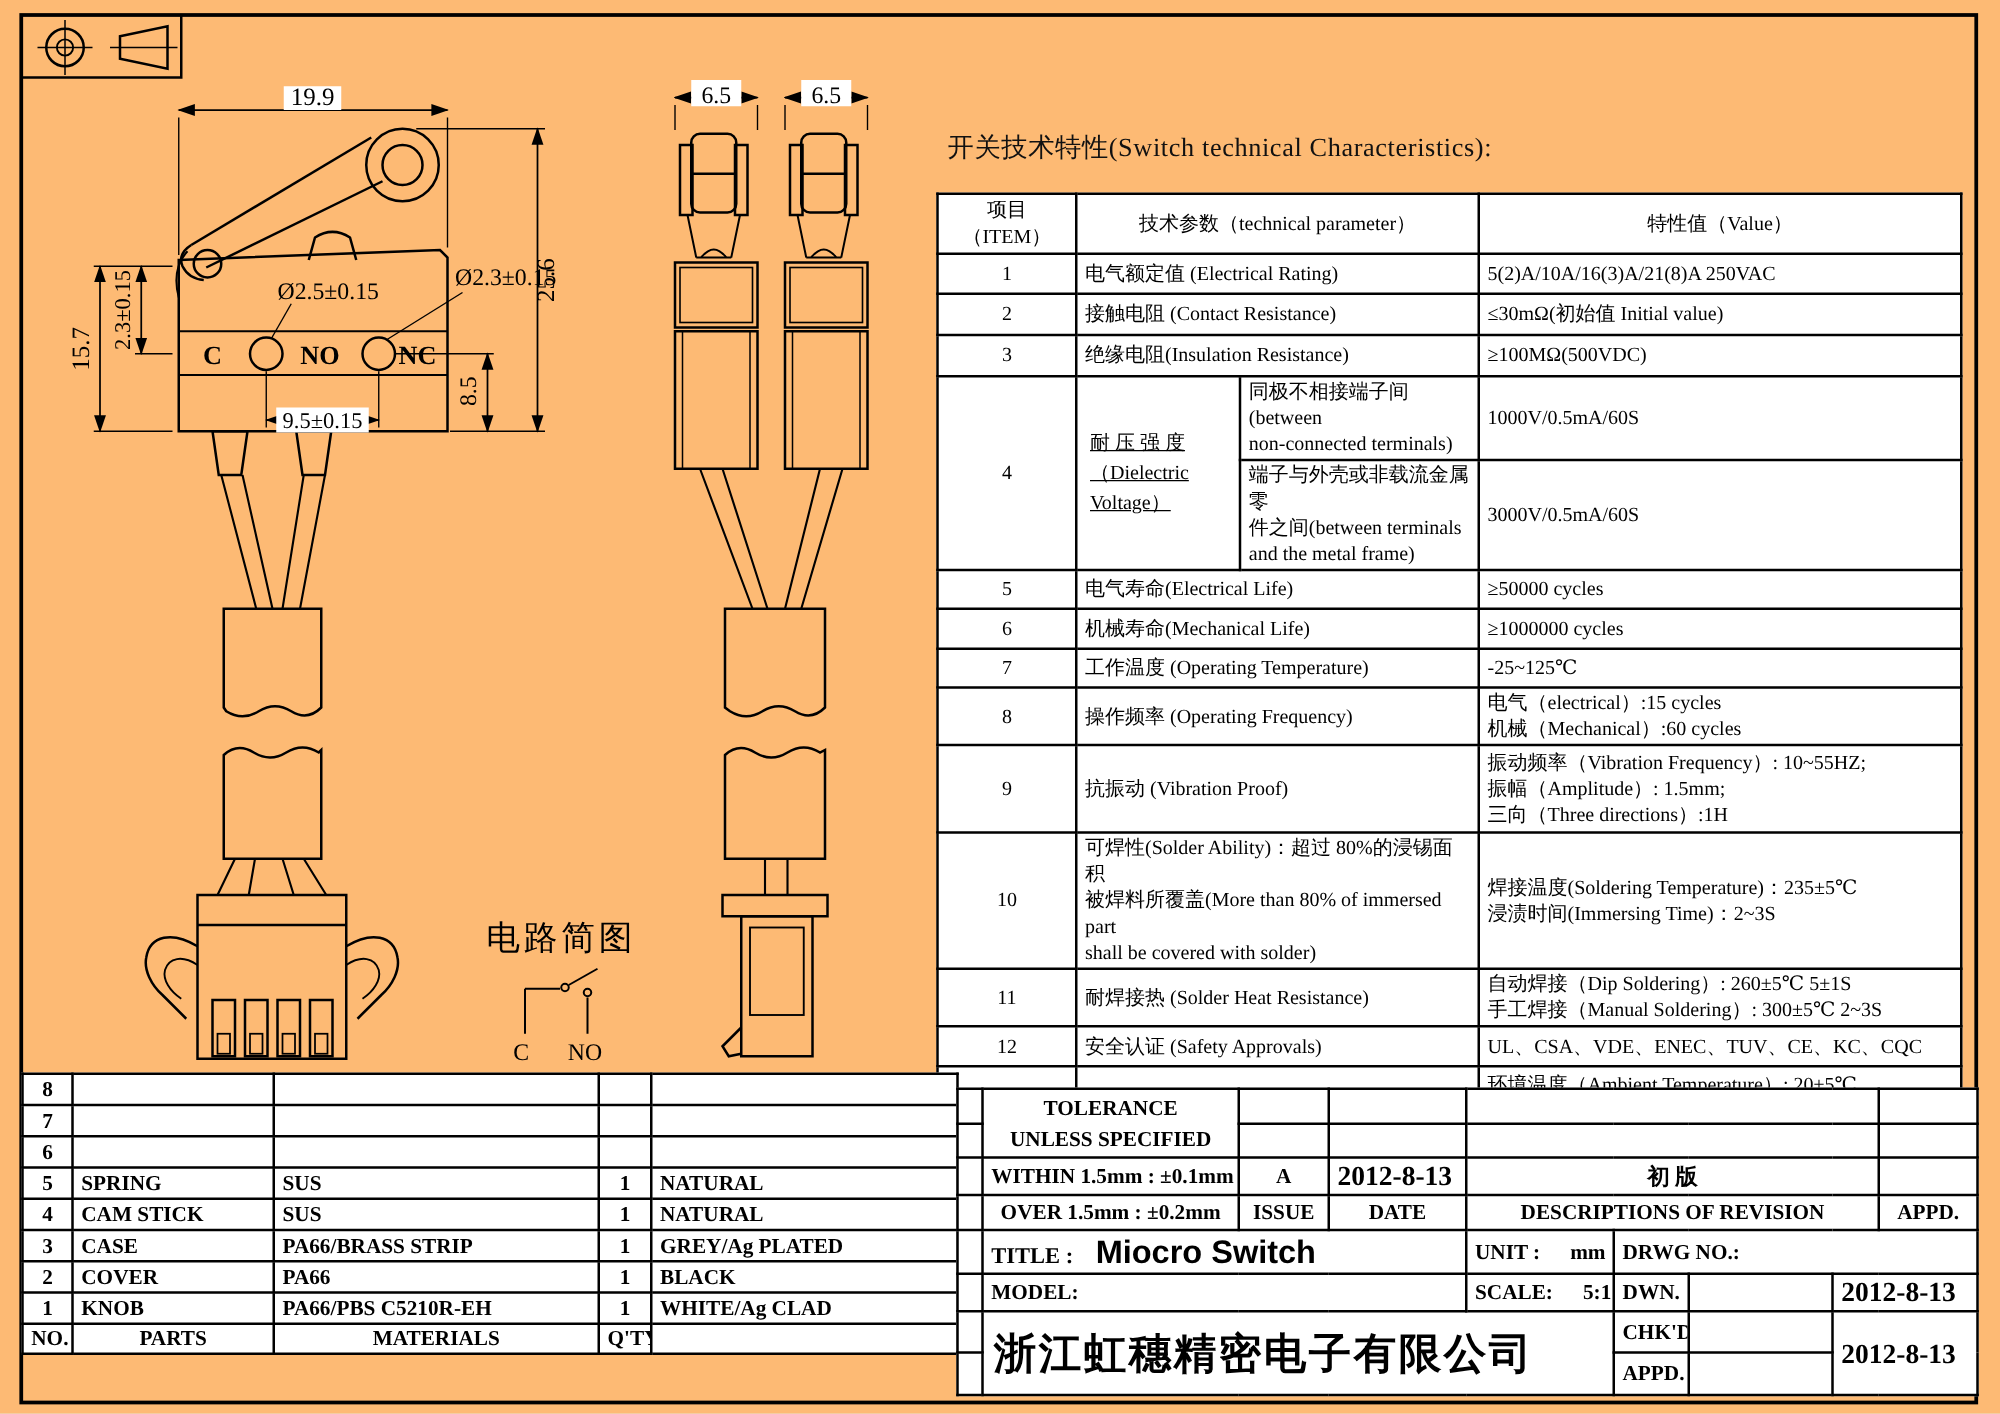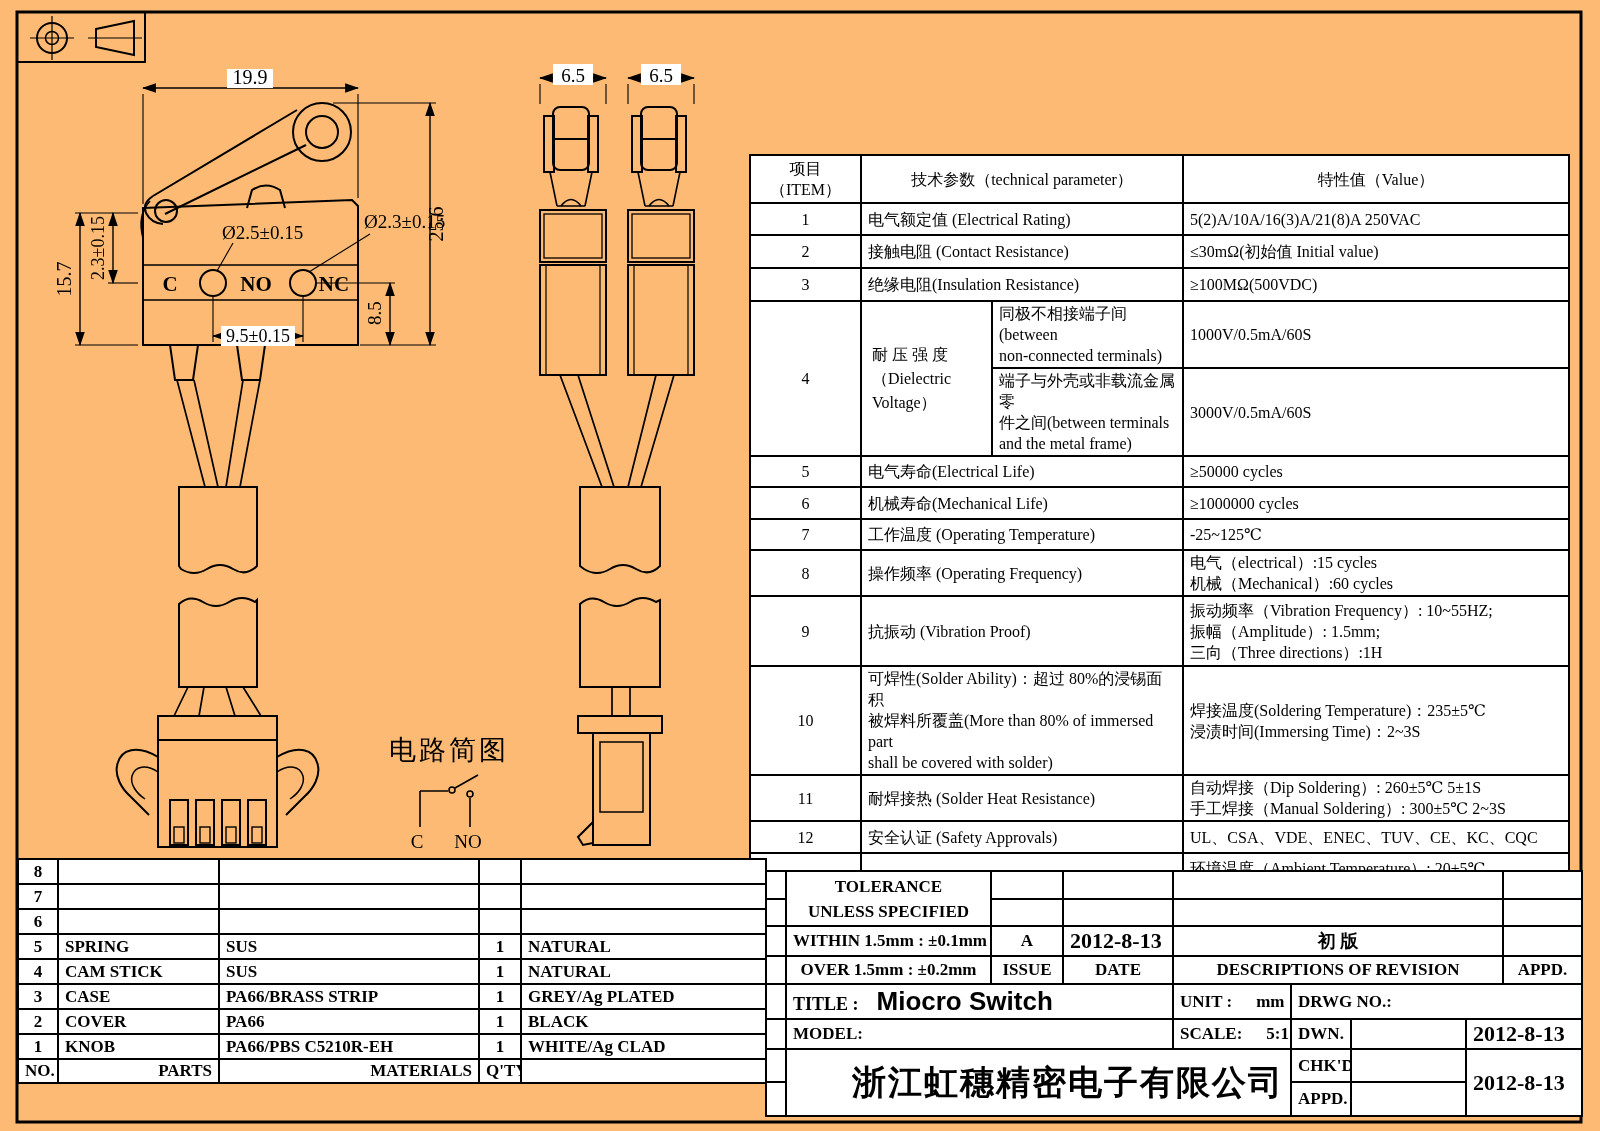--- a/index.html
+++ b/index.html
@@ -10,36 +10,36 @@
   .heading{position:absolute;left:758px;top:104px;font-size:21px;letter-spacing:.5px;color:#111;}
   table{border-collapse:collapse;table-layout:fixed;position:absolute;background:#fff;}
   td{border:2px solid #000;overflow:hidden;font-size:16px;vertical-align:middle;padding:1px 6px;}
   
   .spec{left:749px;top:154px;width:819px;}
   .spec td{white-space:pre-line;line-height:21px;}
   .spec .c{text-align:center;padding:1px 2px;}
   .spec .p{text-align:left;}
   .spec .v{text-align:left;}
   .spec .vc{text-align:left;}
-  .spec .pc{text-align:left;padding-left:10px;line-height:24px;}
+  .spec .pc{text-align:left;padding-left:10px;line-height:24px;text-decoration:underline;}
   
   .parts{left:17px;top:858px;width:748px;font-weight:bold;}
   .parts td{font-size:17px;white-space:nowrap;padding:0 6px;}
   .parts .n{text-align:center;padding:0 2px;}
   .parts .q{text-align:center;padding:0 2px;}
-  .parts .f{text-align:right;}
+  .parts .f{text-align:center;}
   
   .tblock{left:765px;top:870px;width:816px;font-weight:bold;}
   .tblock td{font-size:17px;white-space:nowrap;}
   .tblock .ctr{text-align:center;}
   .tblock .tol{text-align:center;line-height:25px;border-radius:17px;}
   .tblock .title-val{font-family:"Liberation Sans","DejaVu Sans",sans-serif;font-size:26px;margin-left:18px;}
   .tblock .lbl18{font-size:18px;}
   .tblock .company{font-size:34px;font-weight:bold;letter-spacing:2px;padding-left:8px;
-                   font-family:"Liberation Sans","DejaVu Sans",sans-serif;text-align:right;}
+                   font-family:"Liberation Sans","DejaVu Sans",sans-serif;}
   .tblock .date{text-align:left;font-size:22px;}
   .tblock .gap{margin-left:24px;}
 </style>
 </head>
 <body>
 
 <div class="sheet">
 
   <svg class="art" width="1600" height="1131" viewBox="0 0 1600 1131">
     <defs>
@@ -177,20 +177,21 @@
       <text x="256" y="291" font-size="21" font-weight="bold" text-anchor="middle">NO</text>
       <text x="334" y="291" font-size="21" font-weight="bold" text-anchor="middle">NC</text>
       <text x="573" y="82" font-size="19" text-anchor="middle">6.5</text>
       <text x="661" y="82" font-size="19" text-anchor="middle">6.5</text>
       <text x="449" y="759" font-size="27" letter-spacing="3" text-anchor="middle">电路简图</text>
       <text x="417" y="848" font-size="19" text-anchor="middle">C</text>
       <text x="468" y="848" font-size="19" text-anchor="middle">NO</text>
     </g>
   </svg>
 
+  <div class="heading">开关技术特性(Switch technical Characteristics):</div>
 
   <table class="spec">
     <colgroup>
         <col style="width:111px">
         <col style="width:131px">
         <col style="width:191px">
         <col style="width:386px">
       </colgroup>
     <tbody>
         <tr style="height:48px">

